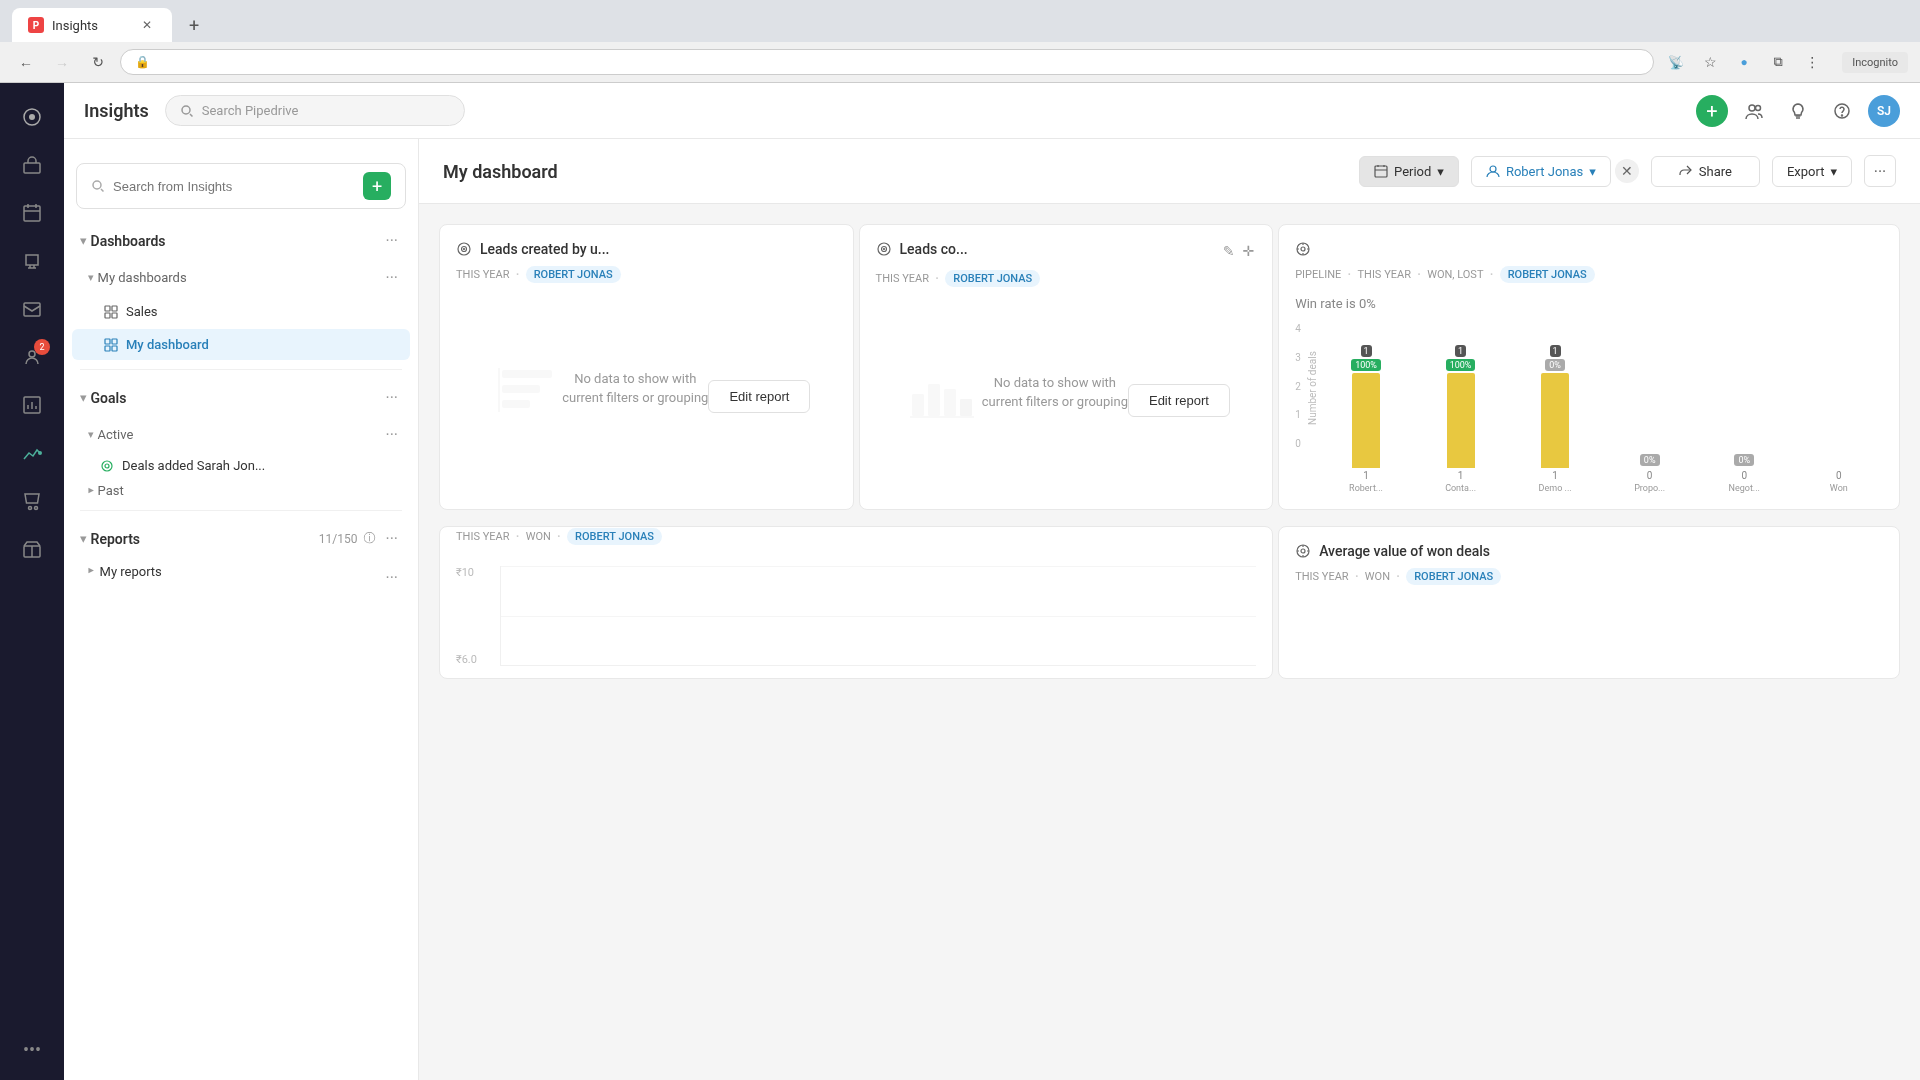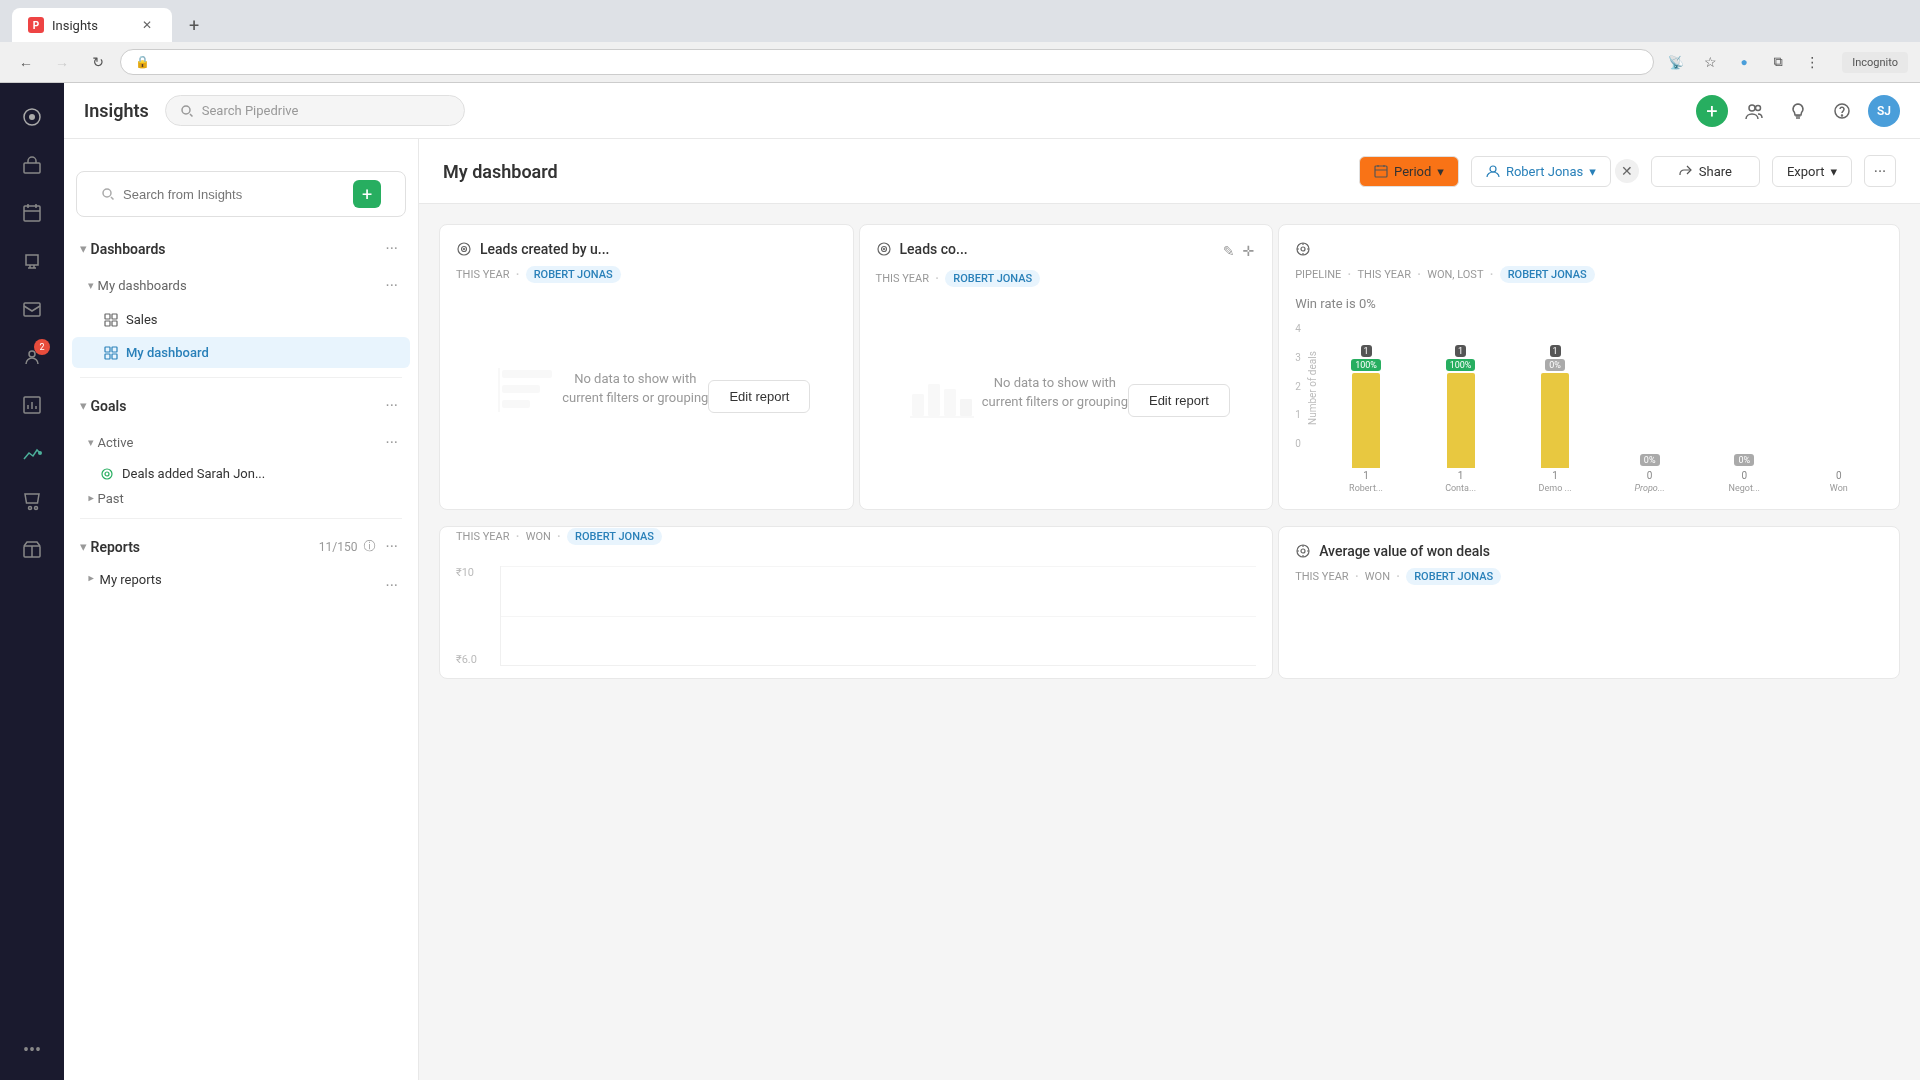--- a/index.html
+++ b/index.html
@@ -53,21 +53,21 @@
     .subsection-header { display: flex; align-items: center; padding: 4px 16px 4px 24px; cursor: pointer; }
     .subsection-title { font-size: 13px; color: #666; flex: 1; }
     .subsection-chevron { color: #999; font-size: 11px; margin-right: 4px; }
 
     .nav-item { display: flex; align-items: center; padding: 8px 16px 8px 32px; cursor: pointer; border-radius: 6px; margin: 1px 8px; }
     .nav-item.active { background: #e8f4fd; }
     .nav-item-label { font-size: 13px; color: #333; }
     .nav-item.active .nav-item-label { color: #2980b9; font-weight: 500; }
     .dashboard-header { background: white; border-bottom: 1px solid #e8e8e8; padding: 16px 24px; display: flex; align-items: center; gap: 12px; flex-shrink: 0; }
     .dashboard-title { font-size: 18px; font-weight: 600; color: #333; flex: 1; }
-    .period-btn { display: flex; align-items: center; gap: 6px; padding: 7px 14px; border: 1px solid #e0e0e0; border-radius: 6px; background: #f97316; cursor: pointer; font-size: 13px; color: #333; }
+    .period-btn { display: flex; align-items: center; gap: 6px; padding: 7px 14px; border: 1px solid #e0e0e0; border-radius: 6px; background: #e5e5e5; cursor: pointer; font-size: 13px; color: #333; }
     .user-filter-btn { display: flex; align-items: center; gap: 6px; padding: 7px 14px; border: 1px solid #e0e0e0; border-radius: 6px; background: white; cursor: pointer; font-size: 13px; color: #2980b9; }
     .filter-clear { width: 24px; height: 24px; display: flex; align-items: center; justify-content: center; border-radius: 50%; cursor: pointer; color: #666; font-size: 14px; background: #f0f0f0; }
     .share-btn { display: flex; align-items: center; gap: 6px; padding: 7px 27px; border: 1px solid #e0e0e0; border-radius: 6px; background: white; cursor: pointer; font-size: 13px; color: #333; }
     .export-btn { display: flex; align-items: center; gap: 6px; padding: 7px 14px; border: 1px solid #e0e0e0; border-radius: 6px; background: white; cursor: pointer; font-size: 13px; color: #333; }
     .more-btn { width: 32px; height: 32px; display: flex; align-items: center; justify-content: center; border: 1px solid #e0e0e0; border-radius: 6px; background: white; cursor: pointer; color: #666; }
     .dashboard-card { background: white; border-radius: 8px; border: 1px solid #e8e8e8; overflow: hidden; }
     .card-header { padding: 16px 16px 8px; display: flex; align-items: flex-start; gap: 8px; }
     .card-title { font-size: 14px; font-weight: 500; color: #333; flex: 1; }
     .card-header-actions { display: flex; gap: 4px; }
     .card-action-icon { font-size: 14px; color: #999; cursor: pointer; padding: 2px; }
@@ -236,21 +236,21 @@
             </svg>
         </div>
         <div class="header-avatar">SJ</div>
       </div>
     </div>
 
     <div class="content-area">
 
       <div class="left-panel">
 
-        <div style="display:flex;align-items:center;gap:8px;margin:16px 12px 12px;border:1px solid #e0e0e0;border-radius:8px;padding:8px 24px;">
+        <div style="display:flex;align-items:center;gap:8px;margin:8px 12px 12px;border:1px solid #e0e0e0;border-radius:8px;padding:8px 14px;">
           <svg width="14" height="14" viewBox="0 0 14 14" fill="none" stroke="#aaa" stroke-width="1.5">
               <circle cx="6" cy="6" r="4"></circle>
               <path d="M10 10l2.5 2.5"></path>
             </svg>
           <input type="text" style="border: none; outline: none; font-size: 13px; color: rgb(153, 153, 153); flex: 1 1 0%; background: transparent;" placeholder="Search from Insights">
           <div style="width:28px;height:28px;background:#27ae60;border-radius:6px;display:flex;align-items:center;justify-content:center;color:white;font-size:18px;cursor:pointer;flex-shrink:0;">+</div>
         </div>
 
         <div class="section-header">
           <span style="font-size:13px;color:#999;margin-right:4px">▾</span>
@@ -489,21 +489,21 @@
                     <div style="font-size:9px;background:#aaa;color:white;padding:1px 4px;border-radius:3px;white-space:nowrap;">0%</div>
                     <div style="width:28px;height:95px;background:#e8c840;border-radius:2px 2px 0 0;"></div>
                     <div style="font-size:10px;color:#888;">1</div>
                     <div style="font-size:9px;color:#999;text-align:center;">Demo ...</div>
                   </div>
 
                   <div style="display:flex;flex-direction:column;align-items:center;gap:2px;flex:1;">
                     <div style="font-size:9px;background:#aaa;color:white;padding:1px 4px;border-radius:3px;white-space:nowrap;">0%</div>
                     <div style="width:28px;height:0px;background:#bdc3c7;border-radius:2px 2px 0 0;"></div>
                     <div style="font-size:10px;color:#888;">0</div>
-                    <div style="font-size:9px;color:#999;text-align:center;font-style:italic;">Propo...</div>
+                    <div style="font-size:9px;color:#999;text-align:center;">Propo...</div>
                   </div>
 
                   <div style="display:flex;flex-direction:column;align-items:center;gap:2px;flex:1;">
                     <div style="font-size:9px;background:#aaa;color:white;padding:1px 4px;border-radius:3px;white-space:nowrap;">0%</div>
                     <div style="width:28px;height:0px;background:#bdc3c7;border-radius:2px 2px 0 0;"></div>
                     <div style="font-size:10px;color:#888;">0</div>
                     <div style="font-size:9px;color:#999;text-align:center;">Negot...</div>
                   </div>
 
                   <div style="display:flex;flex-direction:column;align-items:center;gap:2px;flex:1;">

